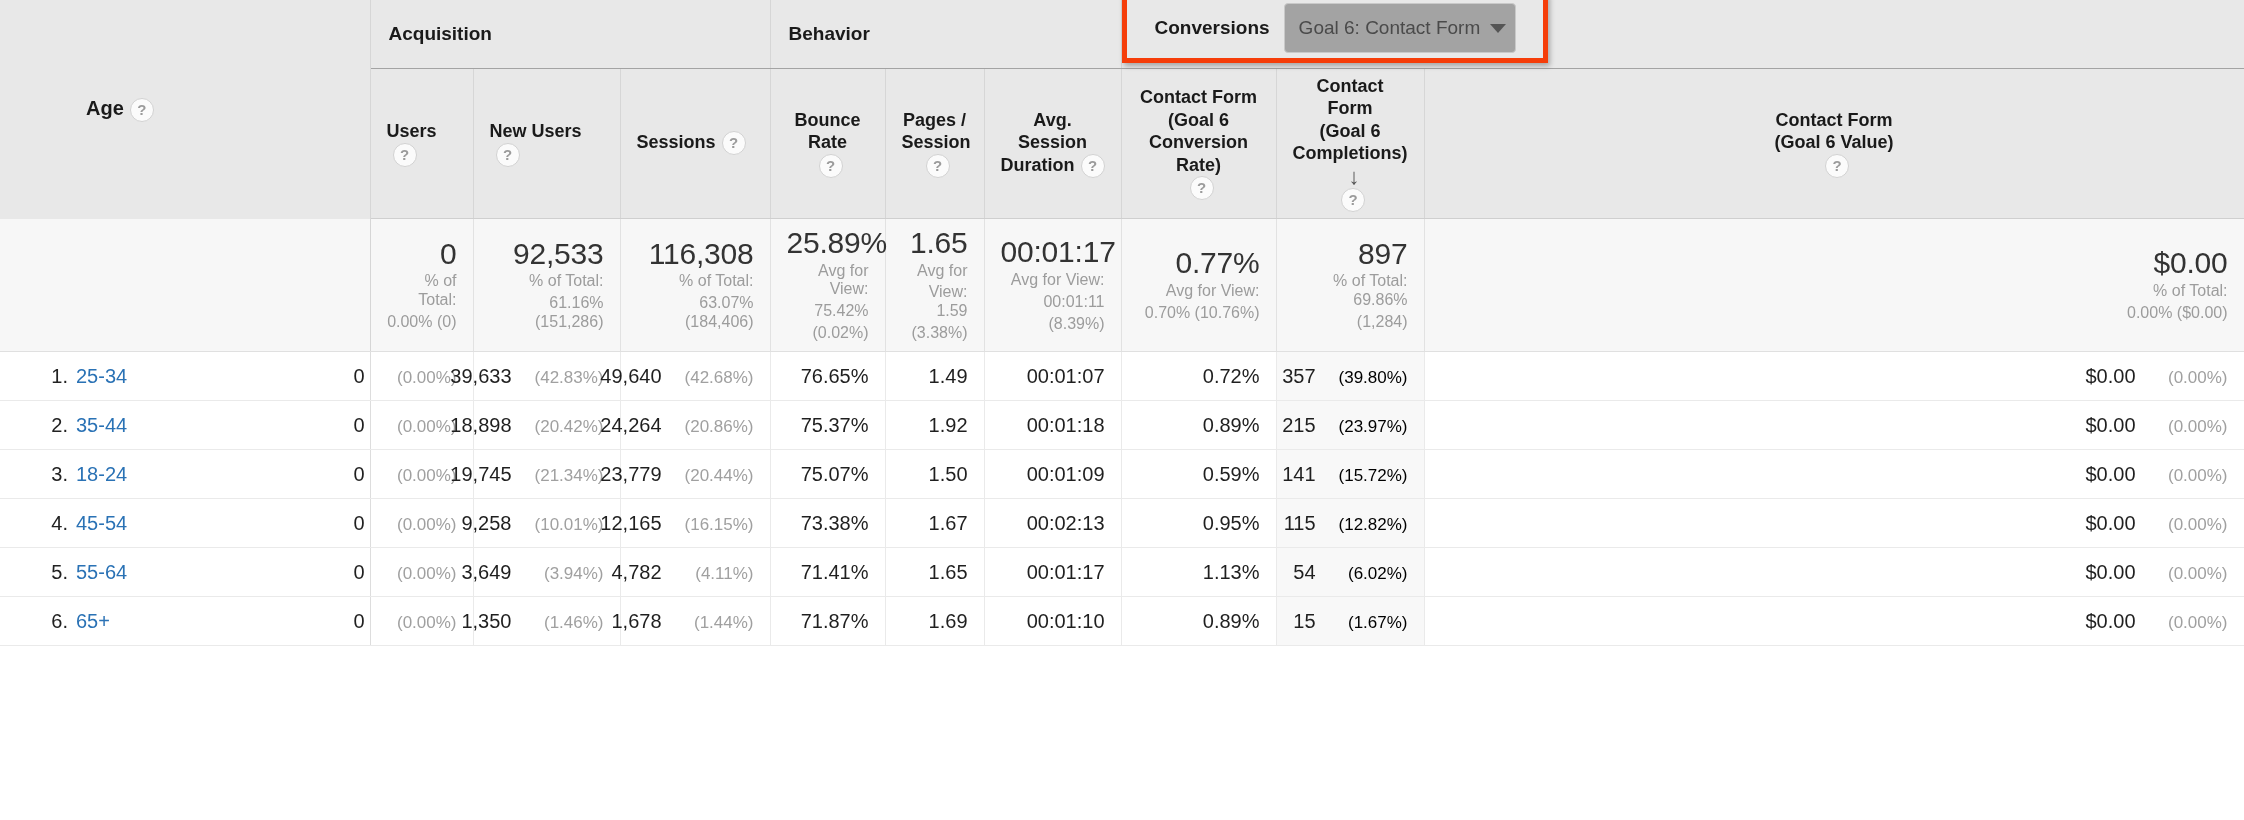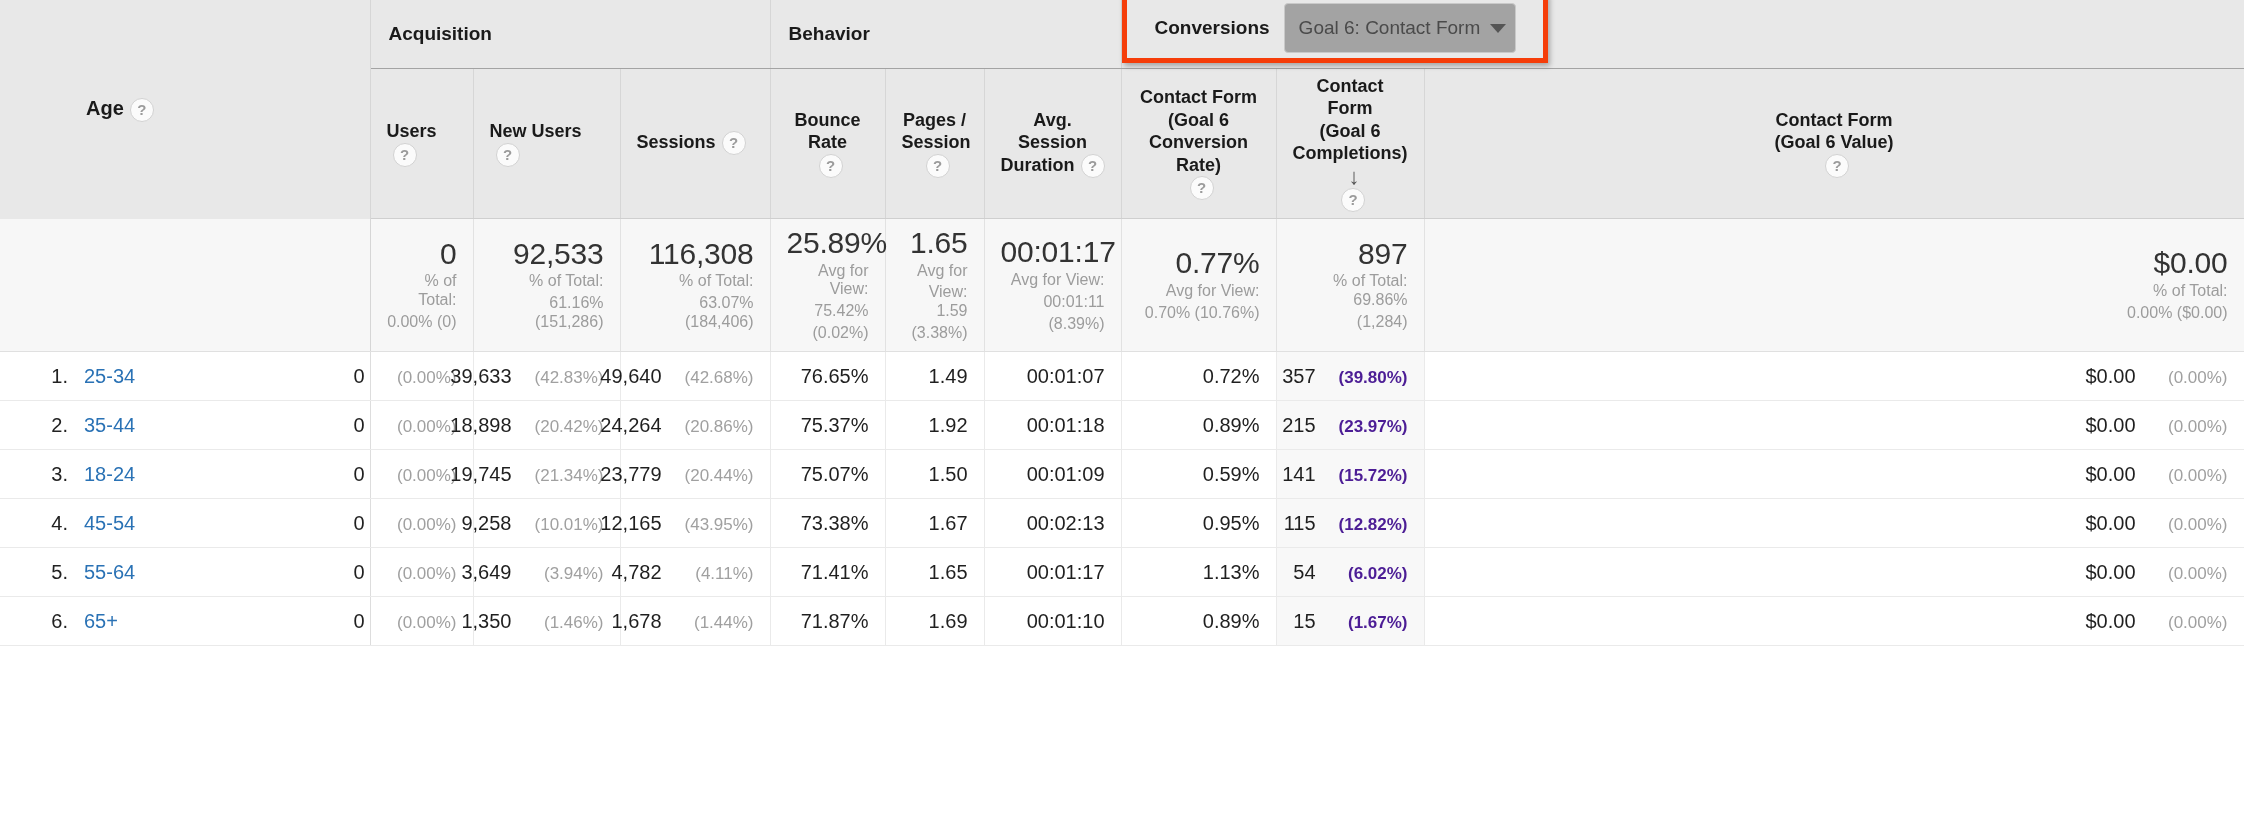--- a/index.html
+++ b/index.html
@@ -191,40 +191,40 @@
   }
   .rownum {
     display: inline-block;
     width: 38px;
     text-align: right;
     color: #222222;
     font-size: 20px;
   }
   .dimlink {
     color: #2a72b5;
-    margin-left: 16px;
+    margin-left: 8px;
     font-size: 20px;
     text-decoration: none;
   }
   .cellwrap {
     display: flex;
     align-items: baseline;
     justify-content: flex-end;
     white-space: nowrap;
   }
   .val { font-size: 20px; color: #1f1f1f; }
   .val.b { font-weight: normal; }
   .pct {
     font-size: 17px;
     color: #a0a0a0;
     margin-left: 14px;
     min-width: 78px;
     text-align: right;
   }
-  .pct.dark { color: #4c1d95; font-weight: bold; }
+  .pct.dark { color: #000000; font-weight: normal; }
   .solo { text-align: right; display: block; }
 </style>
 </head>
 <body>
 
 <table class="ga-table">
   <colgroup>
     <col style="width:370px">
     <col style="width:103px">
     <col style="width:147px">
@@ -500,21 +500,21 @@
         </td>
         <td>
           <div class="cellwrap">
             <span class="val b">9,258</span>
             <span class="pct">(10.01%)</span>
           </div>
         </td>
         <td>
           <div class="cellwrap">
             <span class="val b">12,165</span>
-            <span class="pct">(43.95%)</span>
+            <span class="pct">(16.15%)</span>
           </div>
         </td>
         <td>
           <span class="val solo">73.38%</span>
         </td>
         <td>
           <span class="val solo">1.67</span>
         </td>
         <td>
           <span class="val solo">00:02:13</span>

